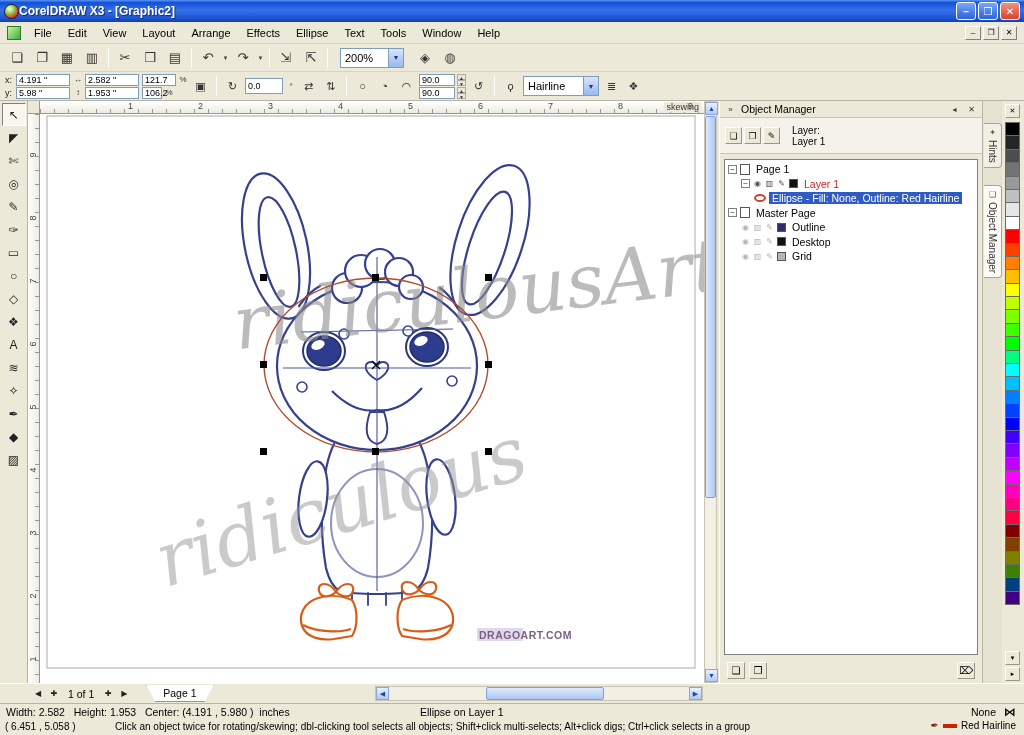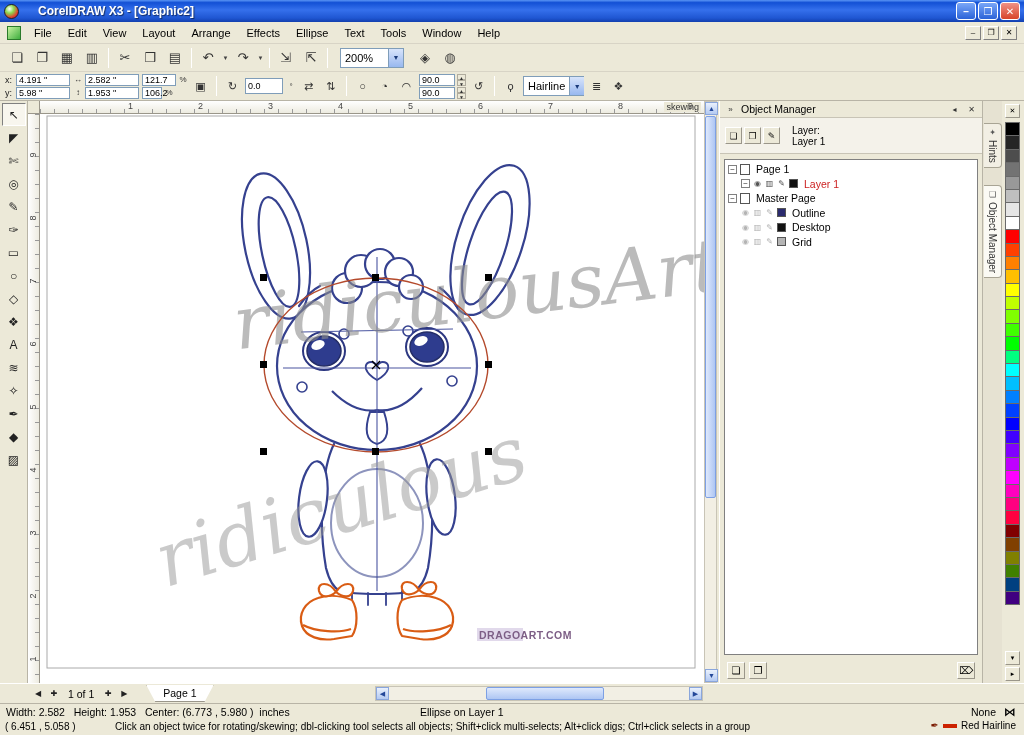--- a/index.html
+++ b/index.html
@@ -1,21 +1,21 @@
 <!DOCTYPE html>
 <html><head>
 <meta charset="utf-8">
 <style>
 *{margin:0;padding:0;box-sizing:border-box}
 html,body{width:1024px;height:735px;overflow:hidden}
 body{font-family:"Liberation Sans","DejaVu Sans",sans-serif;font-size:11px;background:#ece9d8;color:#000}
 #app{position:relative;width:1024px;height:735px}
 
 
-.titlebar{position:absolute;left:0;top:0;width:100%;height:22px;display:flex;align-items:center;gap:19px;padding:0 4px;color:#fff;
+.titlebar{position:absolute;left:0;top:0;width:100%;height:22px;display:flex;align-items:center;gap:0;padding:0 4px;color:#fff;
 background:linear-gradient(180deg,#5a95f5 0%,#1350d5 12%,#3570ec 45%,#1f56d2 82%,#123fae 100%)}
 .app-icon{width:15px;height:15px;border-radius:50%;background:radial-gradient(circle at 35% 30%,#ffffff 0%,#8bd84e 35%,#e23a2e 70%,#8a1d86 100%);border:1px solid #222;flex:none}
 .title-text{font-weight:bold;font-size:12px;text-shadow:1px 1px 1px rgba(0,0,0,.55);flex:1;white-space:nowrap}
 .win-btns{display:flex;gap:2px}
 .wbtn{width:20px;height:18px;border-radius:3px;border:1px solid #fff;display:flex;align-items:center;justify-content:center;font-size:10px;font-weight:bold;color:#fff;background:linear-gradient(180deg,#7aa7f8,#2b63d8)}
 .wbtn.close{background:linear-gradient(180deg,#f09286,#d8442a)}
 
 
 .menubar{position:absolute;left:0;top:22px;width:100%;height:22px;background:#ece9d8;border-bottom:1px solid #d8d4c6;display:flex;align-items:center;padding:0 2px}
 .doc-icon{width:14px;height:14px;margin:0 5px;background:linear-gradient(135deg,#c6f3a0,#3fae3f);border:1px solid #2a7a2a;flex:none}
@@ -246,21 +246,21 @@
           <span class="sinput" style="width:36px">90.0</span>
           <span class="spincol">
             <span>▲</span>
             <span>▼</span>
           </span>
         </div>
     </div>
     <span class="pbtn">↺</span>
     <span class="tsep"></span>
     <span class="pbtn">ϙ</span>
-    <div class="combo" style="width:61px">
+    <div class="combo" style="width:76px">
       <span class="val">Hairline</span>
       <span class="drop">▼</span>
     </div>
     <span class="pbtn">≣</span>
     <span class="pbtn">❖</span>
   </div>
 
   <div class="toolbox">
       <div class="tool active">↖</div>
       <div class="tool">◤</div>
@@ -412,20 +412,24 @@
           <span class="tree-label">Page 1</span>
         </div>
         <div class="tree-row" style="padding-left: 16px;">
           <span class="expander">−</span>
           <span class="toggle-icon">◉</span>
           <span class="toggle-icon">▥</span>
           <span class="toggle-icon">✎</span>
           <span class="layer-swatch" style="background: rgb(17, 17, 17);"></span>
           <span class="tree-label" style="color: rgb(204, 34, 34);">Layer 1</span>
         </div>
+        <div class="tree-row selected" style="padding-left: 29px;">
+          <span class="obj-icon-ellipse"></span>
+          <span class="tree-label">Ellipse - Fill: None, Outline: Red  Hairline</span>
+        </div>
         <div class="tree-row" style="padding-left: 3px;">
           <span class="expander">−</span>
           <span class="obj-icon-page"></span>
           <span class="tree-label">Master Page</span>
         </div>
         <div class="tree-row dim" style="padding-left: 16px;">
           <span class="toggle-icon">◉</span>
           <span class="toggle-icon">▥</span>
           <span class="toggle-icon">✎</span>
           <span class="layer-swatch" style="background: rgb(43, 43, 110);"></span>
@@ -518,21 +522,21 @@
         <span>Page 1</span>
       </span>
     <div class="hscroll">
       <span class="sbtn hleft">◀</span>
       <div class="hthumb"></div>
       <span class="sbtn hright">▶</span>
     </div>
   </div>
 
   <div class="status1">
-    <span class="size-info">Width: 2.582   Height: 1.953   Center: (6.773 , 5.980 )  inches</span>
+    <span class="size-info">Width: 2.582   Height: 1.953   Center: (4.191 , 5.980 )  inches</span>
     <span class="sel-info">Ellipse on Layer 1</span>
     <span class="fill-group">
       <span>None</span>
       <span class="bowtie">⋈</span>
     </span>
   </div>
 
   <div class="status2">
     <span class="coords">( 6.451 , 5.058 )</span>
     <span class="hint">Click an object twice for rotating/skewing; dbl-clicking tool selects all objects; Shift+click multi-selects; Alt+click digs; Ctrl+click selects in a group</span>

